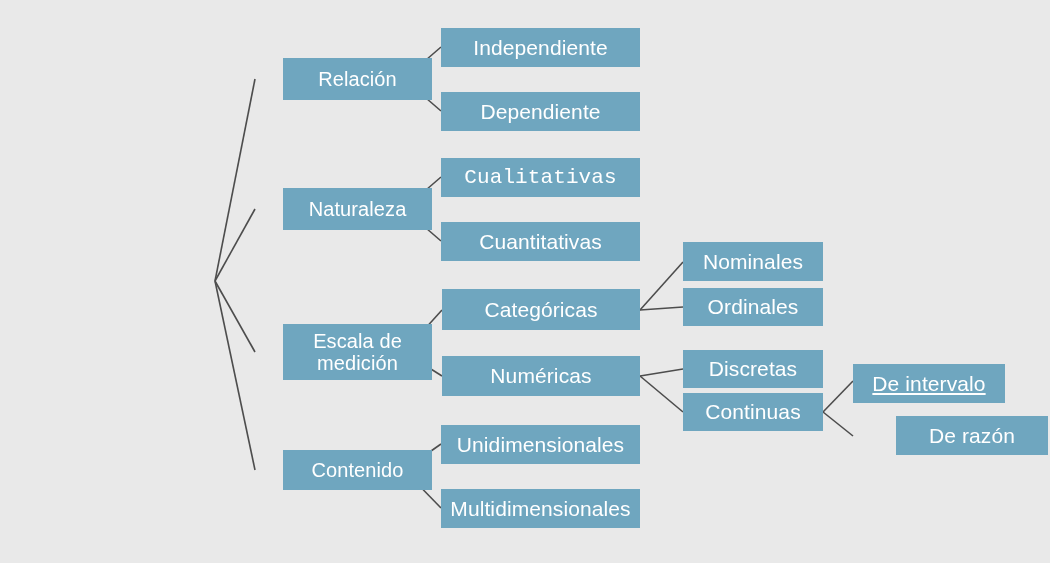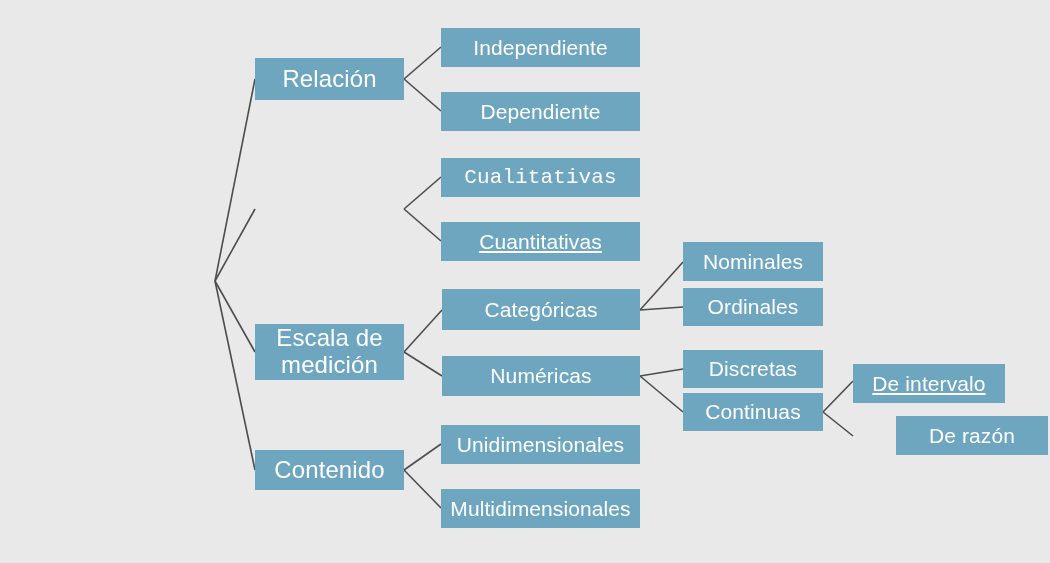--- a/index.html
+++ b/index.html
@@ -39,21 +39,22 @@
     line-height: 1.12;
     font-weight: 400;
     letter-spacing: 0.1px;
     white-space: pre-line;
     padding: 0 6px;
   }
   .node.root {
     font-size: 21px;
   }
   .node.lvl1 {
-    font-size: 24px;
+    font-size: 20px;
+    margin-left: 28px;
   }
   .node.lvl2 {
     font-size: 21px;
   }
   .node.lvl3 {
     font-size: 21px;
   }
   .node.lvl4 {
     font-size: 21px;
   }
@@ -94,24 +95,25 @@
     </g>
   </svg>
 
 
   <div class="node lvl1" style="left:255px; top:58px; width:149px; height:42px;">Relación</div>
 
   <div class="node lvl2" style="left:441px; top:28px; width:199px; height:39px;">Independiente</div>
 
   <div class="node lvl2" style="left:441px; top:92px; width:199px; height:39px;">Dependiente</div>
 
+  <div class="node lvl1" style="left:255px; top:188px; width:149px; height:42px;">Naturaleza</div>
 
   <div class="node lvl2" style="left:441px; top:158px; width:199px; height:39px;font-family:Liberation Mono, monospace;">Cualitativas</div>
 
-  <div class="node lvl2" style="left:441px; top:222px; width:199px; height:39px;text-decoration:underline;">Cuantitativas</div>
+  <div class="node lvl2" style="left:441px; top:222px; width:199px; height:39px;">Cuantitativas</div>
 
   <div class="node lvl1" style="left:255px; top:324px; width:149px; height:56px;">Escala de
 medición</div>
 
   <div class="node lvl2" style="left:442px; top:289px; width:198px; height:41px;">Categóricas</div>
 
   <div class="node lvl3" style="left:683px; top:242px; width:140px; height:39px;">Nominales</div>
 
   <div class="node lvl3" style="left:683px; top:288px; width:140px; height:38px;">Ordinales</div>
 

